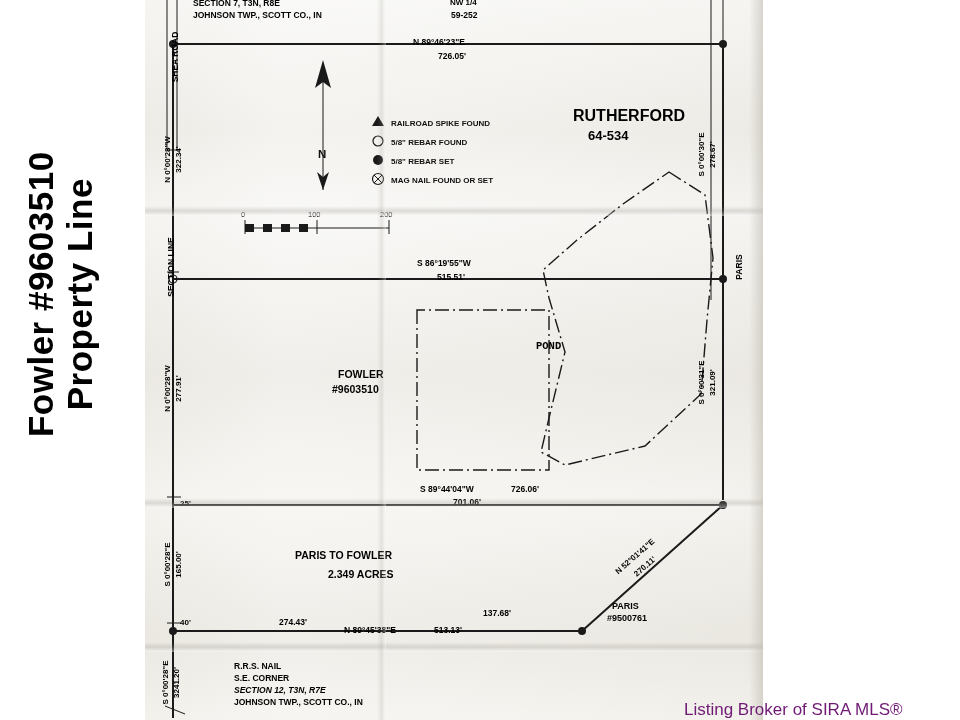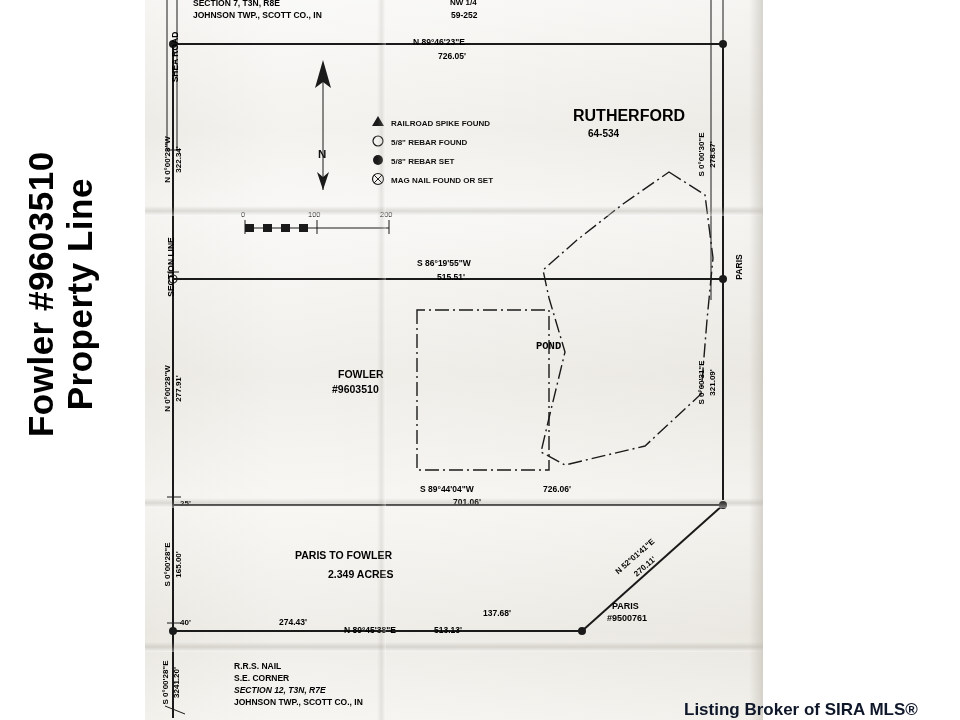--- a/index.html
+++ b/index.html
@@ -114,22 +114,22 @@
     width: 197px;
     height: 720px;
     background: #ffffff;
   }
   #watermark {
     position: absolute;
     left: 684px;
     top: 700px;
     width: 276px;
     font-size: 17px;
-    font-weight: bold;
-    color: #0f172a;
+    font-weight: normal;
+    color: #701a75;
     white-space: nowrap;
   }
 </style>
 </head>
 <body>
 
 <div id="page">
 
   <div id="caption-wrap">
     <div id="caption">
@@ -226,32 +226,32 @@
       <div style="position:absolute;left:48px;top:10px;font-size:8.5px;font-weight:bold;">JOHNSON TWP., SCOTT CO., IN</div>
       <div style="position:absolute;left:306px;top:10px;font-size:8.5px;font-weight:bold;">59-252</div>
 
       <div style="position:absolute;left:268px;top:37px;font-size:8.5px;font-weight:bold;">N 89°46'23"E</div>
       <div style="position:absolute;left:293px;top:51px;font-size:8.5px;font-weight:bold;">726.05'</div>
 
       <div style="position:absolute;left:272px;top:258px;font-size:8.5px;font-weight:bold;">S 86°19'55"W</div>
       <div style="position:absolute;left:292px;top:272px;font-size:8.5px;font-weight:bold;">515.51'</div>
 
       <div style="position:absolute;left:275px;top:484px;font-size:8.5px;font-weight:bold;">S 89°44'04"W</div>
-      <div style="position:absolute;left:366px;top:484px;font-size:8.5px;font-weight:bold;margin-left:32px;">726.06'</div>
+      <div style="position:absolute;left:366px;top:484px;font-size:8.5px;font-weight:bold;">726.06'</div>
       <div style="position:absolute;left:308px;top:497px;font-size:8.5px;font-weight:bold;">701.06'</div>
 
       <div style="position:absolute;left:199px;top:625px;font-size:8.5px;font-weight:bold;">N 89°45'38"E</div>
       <div style="position:absolute;left:289px;top:625px;font-size:8.5px;font-weight:bold;">513.13'</div>
       <div style="position:absolute;left:134px;top:617px;font-size:8.5px;font-weight:bold;">274.43'</div>
       <div style="position:absolute;left:338px;top:608px;font-size:8.5px;font-weight:bold;">137.68'</div>
       <div style="position:absolute;left:35px;top:499px;font-size:8px;font-weight:bold;">25'</div>
       <div style="position:absolute;left:35px;top:618px;font-size:8px;font-weight:bold;">40'</div>
 
       <div style="position:absolute;left:428px;top:107px;font-size:16px;font-weight:bold;">RUTHERFORD</div>
-      <div style="position:absolute;left:443px;top:128px;font-size:10px;font-weight:bold;">64-534</div>
+      <div style="position:absolute;left:443px;top:128px;font-size:13px;font-weight:bold;">64-534</div>
 
       <div style="position:absolute;left:193px;top:368px;font-size:10.5px;font-weight:bold;">FOWLER</div>
       <div style="position:absolute;left:187px;top:383px;font-size:10.5px;font-weight:bold;">#9603510</div>
 
       <div style="position:absolute;left:391px;top:340px;font-size:10.5px;font-weight:bold;font-family:Liberation Mono, monospace;">POND</div>
 
       <div style="position:absolute;left:150px;top:549px;font-size:10.5px;font-weight:bold;">PARIS TO FOWLER</div>
       <div style="position:absolute;left:183px;top:568px;font-size:10.5px;font-weight:bold;">2.349 ACRES</div>
 
       <div style="position:absolute;left:467px;top:601px;font-size:9px;font-weight:bold;">PARIS</div>

